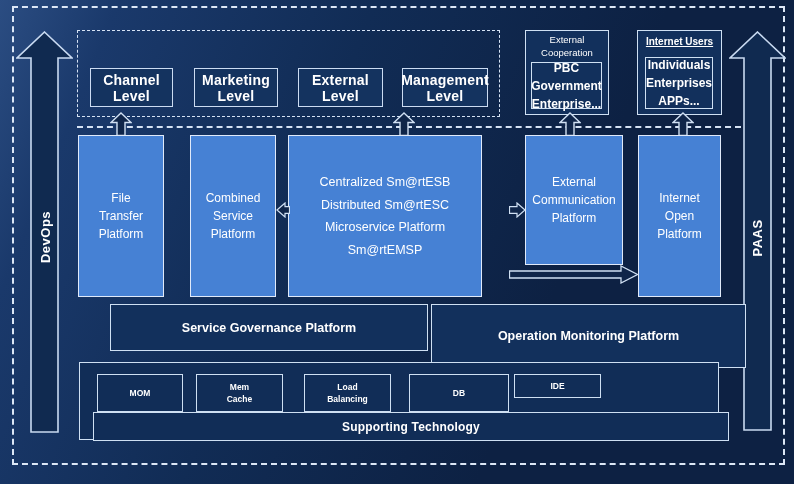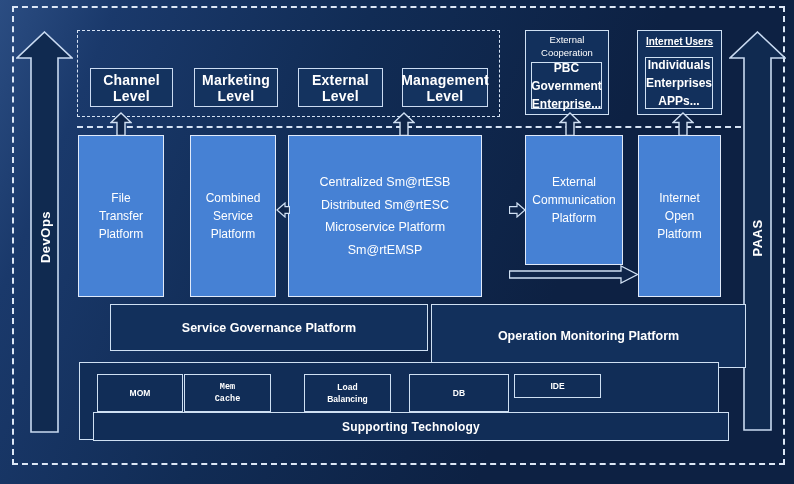--- a/index.html
+++ b/index.html
@@ -110,21 +110,21 @@
   <svg class="abs" style="left:509px;top:265px;" width="130" height="19" viewBox="0 0 130 19">
     <polygon points="0.5,6 112,6 112,1 128.5,9.5 112,18 112,13 0.5,13" fill="#0f2549" stroke="#d0e0f3" stroke-width="1.3"></polygon>
   </svg>
 
   <div class="abs panel cc gov-label" style="left:78px;top:304px;width:318px;height:47px;margin-left:32px;">Service Governance Platform</div>
   <div class="abs panel cc gov-label" style="left:407px;top:304px;width:315px;height:64px;margin-left:24px;">Operation Monitoring Platform</div>
 
   <div class="abs panel" style="left:79px;top:362px;width:640px;height:78px;background:#112d57;"></div>
 
   <div class="abs panel cc tech-label pre" style="left:97px;top:374px;width:86px;height:38px;background:#112d57;">MOM</div>
-  <div class="abs panel cc tech-label pre" style="left:184px;top:374px;width:87px;height:38px;background:#112d57;font-family:Liberation Mono, monospace;">Mem
+  <div class="abs panel cc tech-label pre" style="left:196px;top:374px;width:87px;height:38px;background:#112d57;">Mem
 Cache</div>
   <div class="abs panel cc tech-label pre" style="left:304px;top:374px;width:87px;height:38px;background:#112d57;">Load
 Balancing</div>
   <div class="abs panel cc tech-label pre" style="left:409px;top:374px;width:100px;height:38px;background:#112d57;">DB</div>
   <div class="abs panel cc tech-label pre" style="left:514px;top:374px;width:87px;height:24px;background:#112d57;">IDE</div>
 
   <div class="abs panel cc bar-label" style="left:93px;top:412px;width:636px;height:29px;background:#112d57;z-index:3;">Supporting Technology</div>
 
 </div>
 

